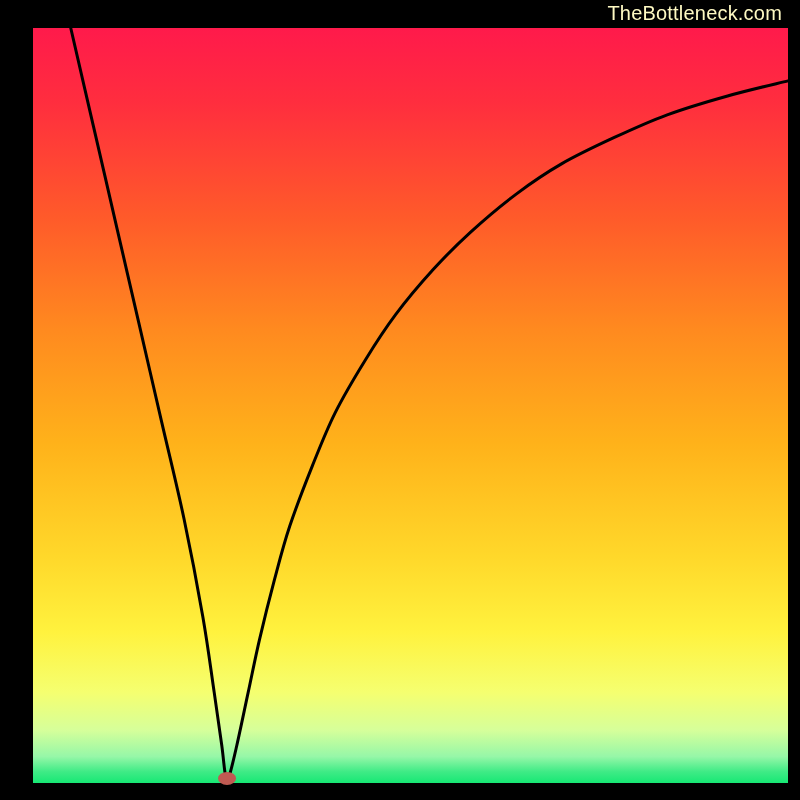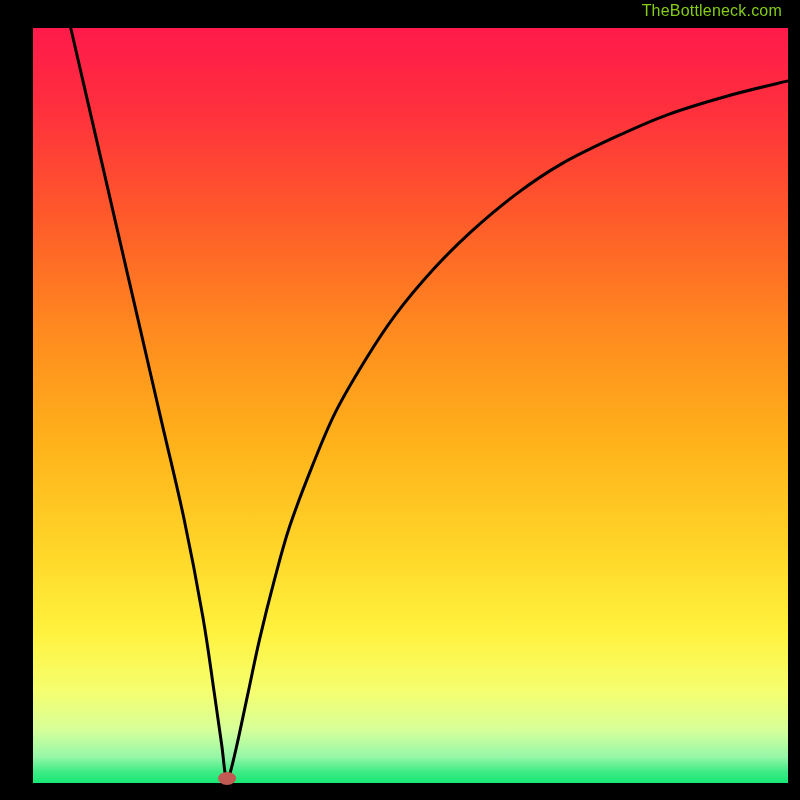--- a/index.html
+++ b/index.html
@@ -14,22 +14,22 @@
   .frame {
     position: relative;
     width: 800px;
     height: 800px;
     background: #000;
   }
   .attribution {
     position: absolute;
     top: 2px;
     right: 18px;
-    color: #84cc16;
-    font-size: 16px;
+    color: #fef9c3;
+    font-size: 20px;
     font-weight: 400;
     letter-spacing: 0.2px;
     z-index: 5;
   }
   svg {
     position: absolute;
     top: 0;
     left: 0;
   }
 </style>

